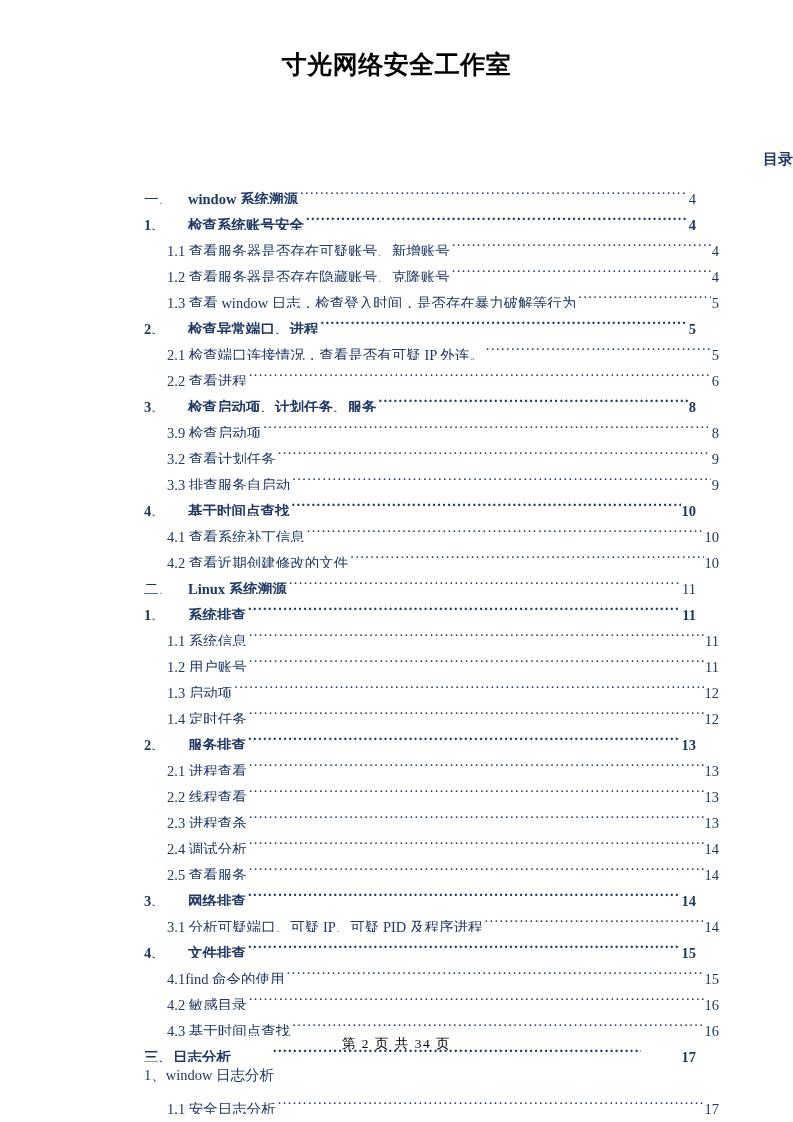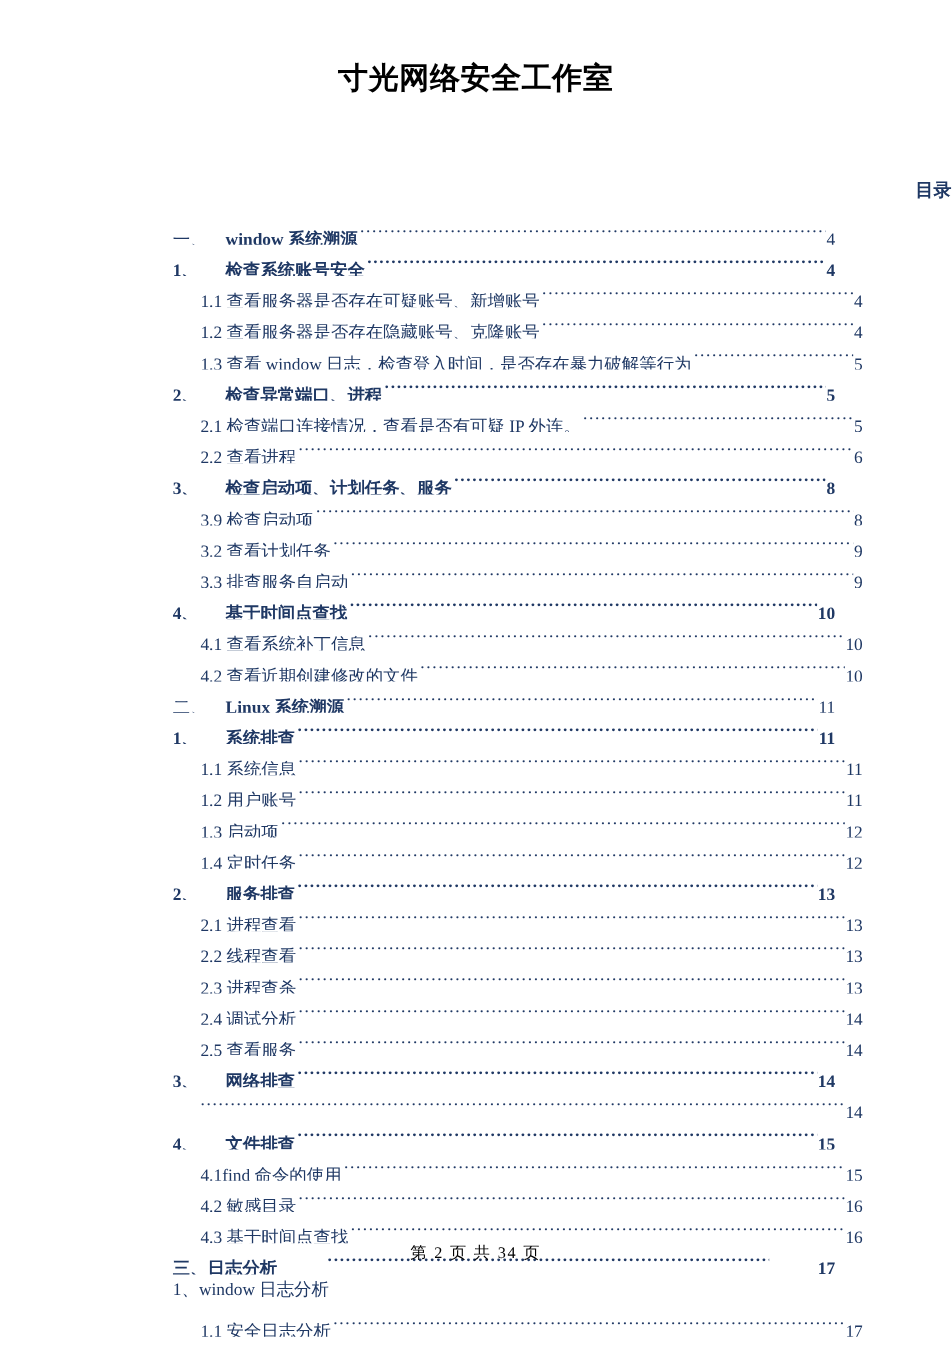--- a/index.html
+++ b/index.html
@@ -289,20 +289,21 @@
         <span class="leader"></span>
         <span class="pageno">14</span>
       </div>
       <div class="toc-entry lvl-2">
         <span class="numcol">3、</span>
         <span class="label">网络排查</span>
         <span class="leader"></span>
         <span class="pageno">14</span>
       </div>
       <div class="toc-entry lvl-3">
+        <span class="label">3.1 分析可疑端口、可疑 IP、可疑 PID 及程序进程</span>
         <span class="leader"></span>
         <span class="pageno">14</span>
       </div>
       <div class="toc-entry lvl-2">
         <span class="numcol">4、</span>
         <span class="label">文件排查</span>
         <span class="leader"></span>
         <span class="pageno">15</span>
       </div>
       <div class="toc-entry lvl-3">

